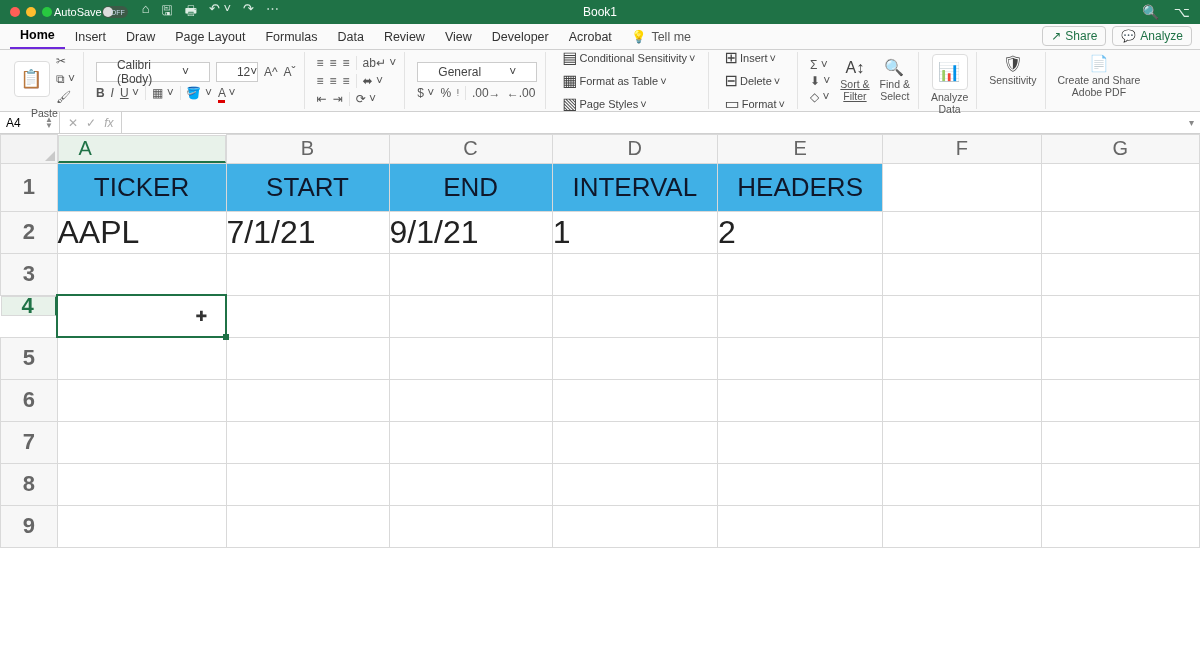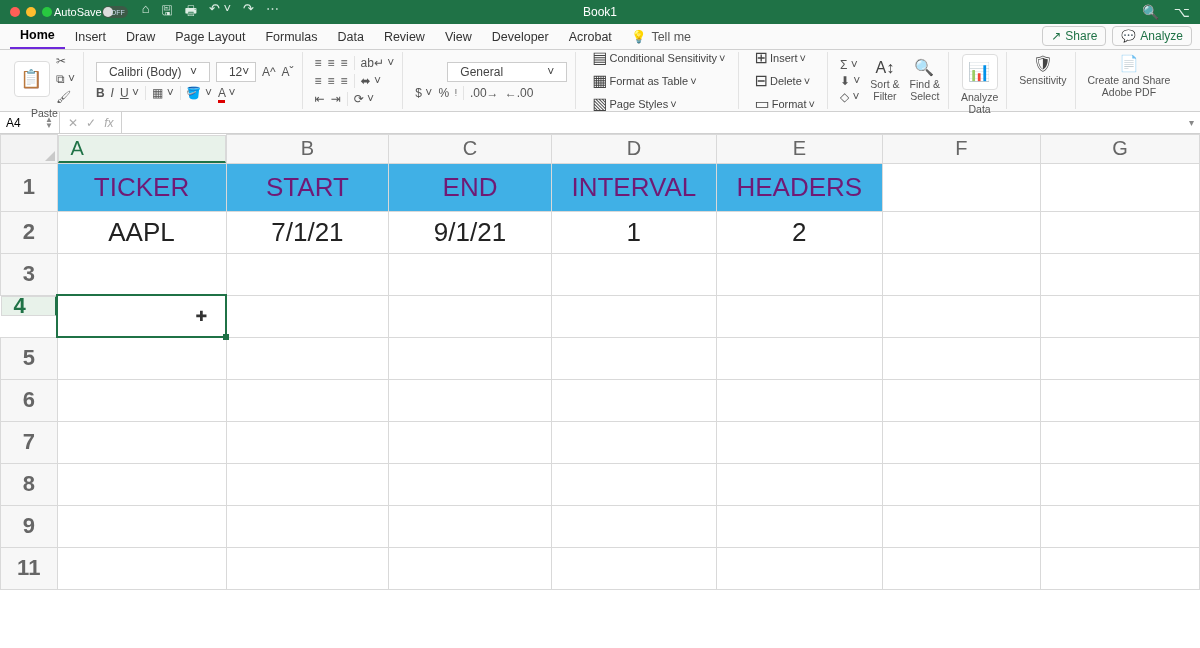--- a/index.html
+++ b/index.html
@@ -27,24 +27,24 @@
   .tellme { display:flex; align-items:center; gap:4px; color:#555;}
   .tabs .right-btns { position:absolute; right:8px; bottom:3px; display:flex; gap:6px;}
   .pillbtn { border:1px solid #ccc; border-radius:4px; padding:2px 8px; font-size:12px; color:#1f7246; display:flex; align-items:center; gap:4px; cursor:pointer;}
 
   
   .ribbon { height: 62px; background: #fafafa; border-bottom: 1px solid #d0d0d0; display: flex; align-items: stretch; font-size: 11px; color: #444; padding: 2px 6px; gap: 4px;}
   .group { border-right: 1px solid #e3e3e3; padding: 2px 8px; display:flex; flex-direction:column; justify-content:center; gap:4px;}
   .group.big { align-items:center; justify-content:space-between; padding-bottom:2px;}
   .iconbox { width:36px; height:36px; background:#fff; border:1px solid #ddd; border-radius:4px; display:flex; align-items:center; justify-content:center; font-size:18px;}
   .smallbtn { padding:1px 4px; cursor:pointer; display:inline-flex; align-items:center; gap:2px;}
-  .sel { border:1px solid #ccc; background:#fff; height:20px; font-size:12px; padding:0 12px; display:inline-flex; align-items:center; justify-content:space-between;}
+  .sel { border:1px solid #ccc; background:#fff; height:20px; font-size:12px; padding:0 20px; display:inline-flex; align-items:center; justify-content:space-between;}
   .fontname { width: 114px;}
   .fontsize { width: 40px;}
-  .numfmt { width: 120px; margin-left: 32px;}
+  .numfmt { width: 120px;}
   .row { display:flex; align-items:center; gap:6px;}
   .mini { font-size:12px; color:#555; cursor:pointer;}
   .vline { width:1px; background:#e3e3e3; align-self:stretch;}
   .biglabel { font-size:10.5px; color:#555; text-align:center; line-height:1.1;}
   .stackv { display:flex; flex-direction:column; align-items:center; gap:2px;}
   .iconchar { font-size:16px; color:#444;}
   .muted { color:#bbb;}
 
   
   .fxbar { height: 22px; border-bottom: 1px solid #d0d0d0; display:flex; align-items:stretch; font-size:12px;}
@@ -57,22 +57,22 @@
   
   .sheet { position:absolute; top:134px; left:0; right:0; bottom:0; overflow:hidden;}
   .grid { border-collapse:collapse; table-layout:fixed;}
   .grid td, .grid th { border:1px solid #d9d9d9; }
   .corner { width:56px; height:28px; background:#f3f3f3; position:relative;}
   .corner::after{content:"";position:absolute;right:2px;bottom:2px;width:0;height:0;border-left:10px solid transparent;border-bottom:10px solid #c9c9c9;}
   .colhead { height:28px; background:#f7f7f7; text-align:center; font-size:20px; color:#666; font-weight:400;}
   .colA { width:168px;} .colBCDE { width:168px;} .colFG { width:168px;}
   .rowhead { width:56px; background:#f7f7f7; text-align:center; font-size:22px; color:#666;}
   .r { height:42px;}
-  .hdrcell { background:#40b0e6; color:#701a75; font-size:26px; text-align:center; font-weight:400;}
-  .valcell { background:#fff; font-size:26px; text-align:center; color:#222;}
+  .hdrcell { background:#40b0e6; color:#0f172a; font-size:26px; text-align:center; font-weight:400;}
+  .valcell { background:#fff; font-size:32px; color:#222;}
   .blank { background:#fff;}
   .colhead.sel { background:#e8f2ea; color:#1f7246; border-bottom:2px solid #1f7246;}
   .rowhead.sel { background:#e8f2ea; color:#1f7246; border-right:2px solid #1f7246;}
   .cellsel { outline:2px solid #1f7246; outline-offset:-1px; position:relative;}
   .cellsel::after{content:"";position:absolute;right:-3px;bottom:-3px;width:6px;height:6px;background:#1f7246;}
   .cursor-plus { position:absolute; font-size:14px; color:#333; pointer-events:none;}
 </style>
 </head>
 <body>
 
@@ -224,21 +224,21 @@
 
   <div class="group">
     <div class="row" style="gap:10px;">
       <div style="display:flex;flex-direction:column;gap:2px;">
         <span class="mini">Σ ˅</span>
         <span class="mini">⬇ ˅</span>
         <span class="mini">◇ ˅</span>
       </div>
       <div class="stackv">
         <span class="iconchar">A↕</span>
-        <span class="biglabel" style="white-space:pre-line;">Sort &amp;
+        <span class="biglabel" style="white-space:pre-line;text-decoration:underline;">Sort &amp;
 Filter</span>
       </div>
       <div class="stackv">
         <span class="iconchar">🔍</span>
         <span class="biglabel" style="white-space:pre-line;">Find &amp;
 Select</span>
       </div>
     </div>
   </div>
 
@@ -379,25 +379,15 @@
   <tr class="r">
           <th class="rowhead">9</th>
           <td class="blank"></td>
           <td class="blank"></td>
           <td class="blank"></td>
           <td class="blank"></td>
           <td class="blank"></td>
           <td class="blank"></td>
           <td class="blank"></td>
         </tr>
-  <tr class="r">
-          <th class="rowhead">11</th>
-          <td class="blank"></td>
-          <td class="blank"></td>
-          <td class="blank"></td>
-          <td class="blank"></td>
-          <td class="blank"></td>
-          <td class="blank"></td>
-          <td class="blank"></td>
-        </tr>
 </tbody>
     </table>
 </div>
 
 </body></html>

